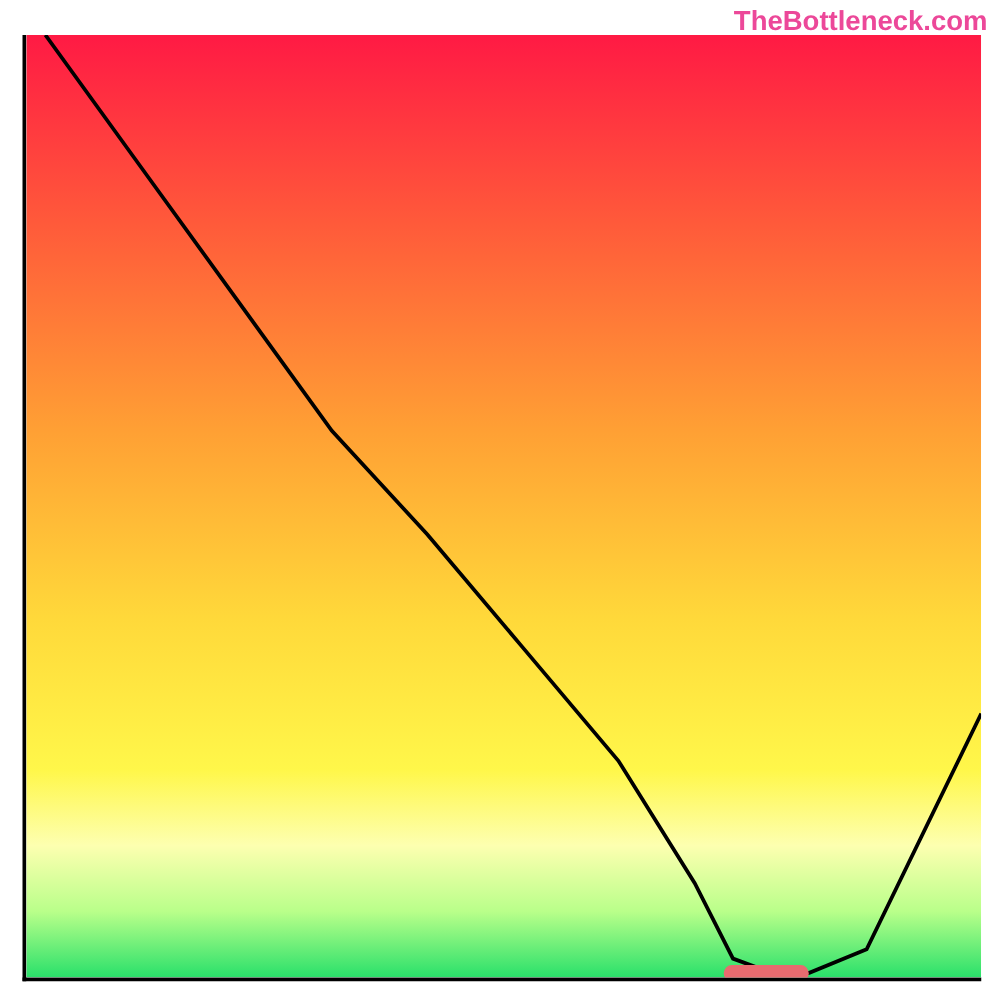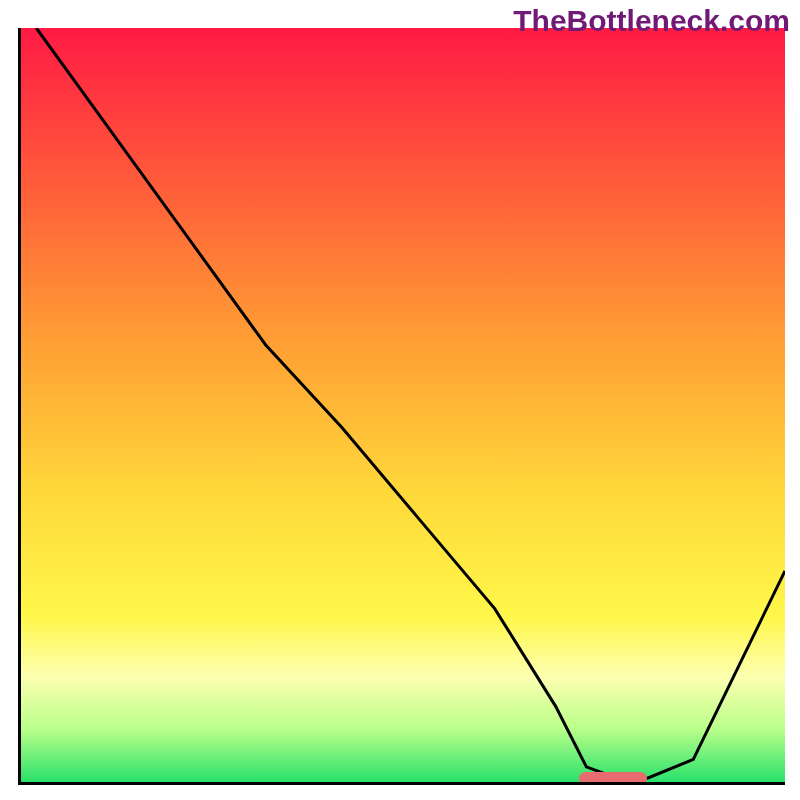--- a/index.html
+++ b/index.html
@@ -8,23 +8,23 @@
     width: 800px;
     height: 800px;
     position: relative;
     font-family: Arial, sans-serif;
     background: #fff;
   }
   .watermark {
     position: absolute;
     top: 4px;
     right: 10px;
-    font-size: 30px;
+    font-size: 22px;
     font-weight: bold;
-    color: #701a75;
+    color: #ec4899;
     z-index: 10;
   }
   .plot-area {
     position: absolute;
     left: 18px;
     top: 28px;
     width: 764px;
     height: 754px;
     border-left: 3px solid #000;
     border-bottom: 3px solid #000;

